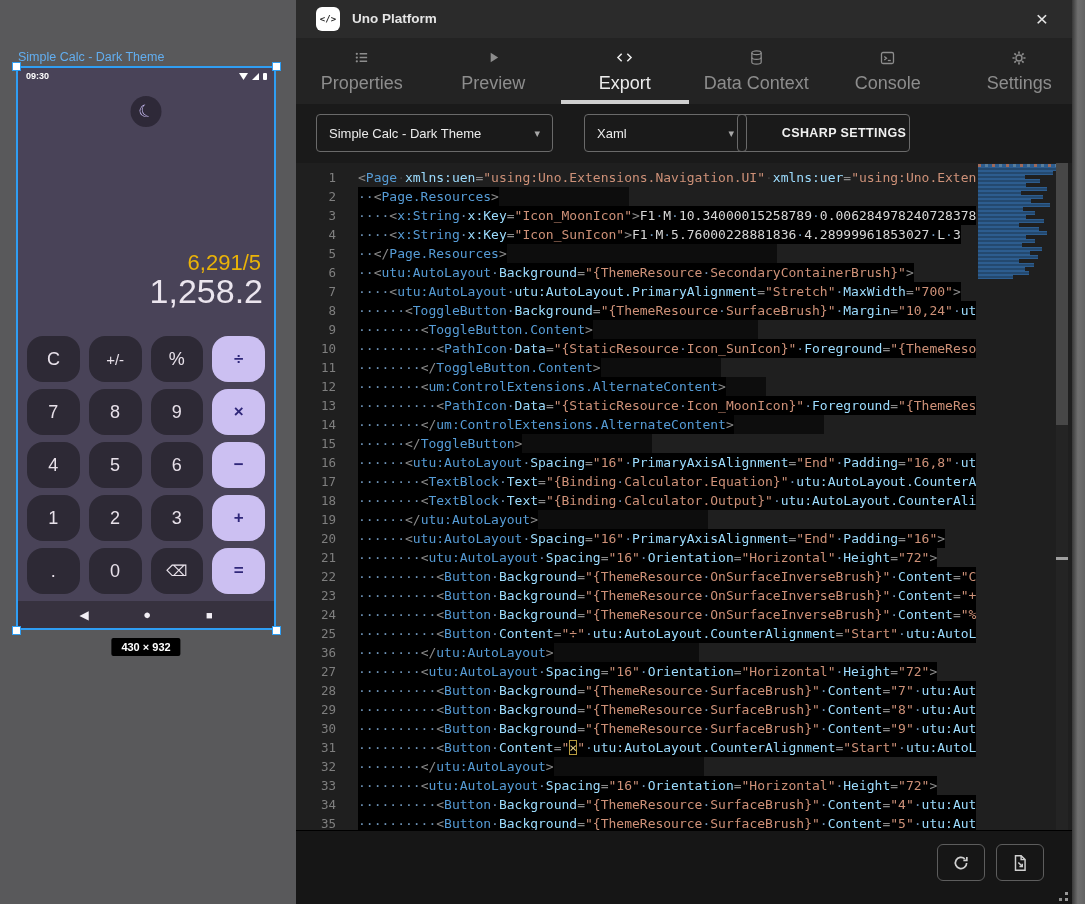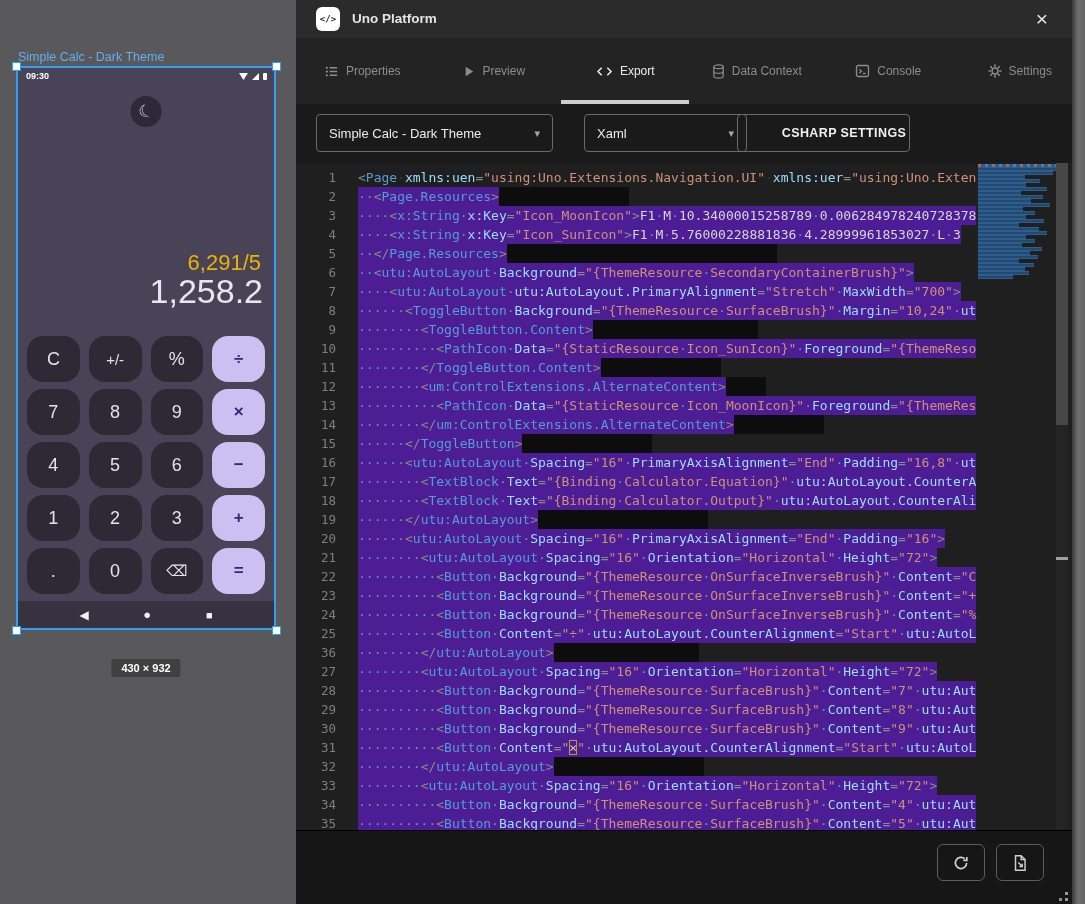--- a/index.html
+++ b/index.html
@@ -18,50 +18,50 @@
   .moon{color:#cabdf5;font-size:17px;transform:rotate(-18deg);line-height:1;}
   .calc-eq{position:absolute;right:13px;top:182px;font-size:22px;color:#eab308;}
   .calc-out{position:absolute;right:11px;top:204px;font-size:34px;color:#ebe5ee;margin-left:20px;}
   .keypad{position:absolute;left:9px;right:9px;top:268px;display:grid;grid-template-columns:repeat(4,1fr);
           grid-auto-rows:46px;gap:7px 9px;}
   .key{background:#2d2935;border-radius:16px;color:#e8e1ea;font-size:18px;display:flex;align-items:center;justify-content:center;cursor:pointer;}
   .key.op{background:#ccc0f2;color:#2f2779;font-weight:bold;font-size:17px;}
   .key.small{font-size:15px;}
   .navbar{position:absolute;left:0;right:0;bottom:0;height:27px;background:#37323f;display:flex;align-items:center;justify-content:space-around;padding:0 34px;}
   .navbar span{color:#f2eff5;}
-  .size-badge{position:absolute;left:146px;top:638px;transform:translateX(-50%);background:#404040;color:#fff;
-              font-size:11px;font-weight:bold;padding:3px 10px;border-radius:2px;white-space:nowrap;margin-top:21px;}
+  .size-badge{position:absolute;left:146px;top:638px;transform:translateX(-50%);background:#000000;color:#fff;
+              font-size:11px;font-weight:bold;padding:3px 10px;border-radius:2px;white-space:nowrap;}
   
   #win{position:absolute;left:296px;top:0;width:789px;height:904px;background:#1d1d1d;}
   .titlebar{position:absolute;left:0;top:0;right:0;height:38px;background:#2b2b2b;border-bottom:1px solid #161616;}
   .app-logo{position:absolute;left:20px;top:7px;width:24px;height:24px;background:#fff;border-radius:6px;
             display:flex;align-items:center;justify-content:center;font-family:"DejaVu Sans Mono",monospace;
             font-size:9px;font-weight:bold;color:#242424;}
   .win-title{position:absolute;left:56px;top:11px;font-size:13.5px;font-weight:bold;color:#e5e5e5;}
   .close-btn{position:absolute;right:30px;top:6px;width:26px;height:26px;color:#e6e6e6;font-size:21px;line-height:26px;text-align:center;cursor:pointer;}
   .tabbar{position:absolute;left:0;top:38px;right:0;height:66px;background:#232323;display:flex;border-bottom:1px solid #181818;}
-  .tab{flex:1;position:relative;display:flex;flex-direction:row;align-items:center;justify-content:center;gap:6px;
-       color:#8d8d8d;font-size:12px;cursor:pointer;}
+  .tab{flex:1;position:relative;display:flex;flex-direction:column;align-items:center;justify-content:center;gap:6px;
+       color:#8d8d8d;font-size:18px;cursor:pointer;}
   .tab .ticon{height:18px;display:flex;align-items:center;}
   .tab.active{color:#ececec;}
   .tab.active .tind{position:absolute;left:2px;right:2px;bottom:0;height:4px;background:#cfcfcf;}
   .toolbar{position:absolute;left:0;top:104px;right:0;height:59px;background:#1a1a1a;}
   .select{position:absolute;top:10px;height:38px;box-sizing:border-box;border:1px solid #6a6a6a;border-radius:4px;
           color:#ececec;font-size:13px;display:flex;align-items:center;padding:0 12px;cursor:pointer;background:#1a1a1a;}
   .select .caret{margin-left:auto;color:#a8a8a8;font-size:11px;padding-left:16px;}
   .obtn{position:absolute;top:10px;height:38px;box-sizing:border-box;border:1px solid #6a6a6a;border-radius:4px;
         color:#f0f0f0;font-size:12.5px;font-weight:bold;letter-spacing:.4px;display:flex;align-items:center;justify-content:center;cursor:pointer;padding-left:41px;}
   
   .editor{position:absolute;left:0;top:163px;right:0;height:667px;background:#1f1f1f;overflow:hidden;
           font-family:"DejaVu Sans Mono",monospace;font-size:13px;}
   .lines{position:absolute;left:0;top:5px;width:682px;overflow:hidden;}
   .line{height:19px;line-height:19px;white-space:pre;}
   .num{display:inline-block;width:40px;text-align:right;padding-right:8px;color:#7f7f7f;font-size:12.5px;vertical-align:top;}
   .content{display:inline-block;padding-left:14px;vertical-align:top;height:19px;}
-  .selspan{background:#4c1d95;display:inline-block;height:19px;vertical-align:top;}
+  .selspan{background:#000000;display:inline-block;height:19px;vertical-align:top;}
   .tail{display:inline-block;background:#0d0d0d;height:19px;vertical-align:top;}
   .tk-t{color:#569cd6}.tk-a{color:#9cdcfe}.tk-s{color:#ce9178}.tk-x{color:#d6d6d6}.tk-p{color:#8a8a8a}
   .tk-w{color:#6e94b8}.line:not(.sel) .tk-w{color:#3d3d3d}
   .tk-h{color:#e8d085;outline:1px solid #b89b3e;outline-offset:-1px;}
   .minimap{position:absolute;left:682px;top:1px;width:78px;height:113px;cursor:pointer;}
   .mrow{height:4px;background:linear-gradient(#2d5d8f 25%,#24496f 25%,#24496f 70%,#2d5d8f 70%);}
   .mtop{height:3px;background:repeating-linear-gradient(90deg,#a06a5a 0 3px,#2d5d8f 3px 7px,#5a7d9a 7px 10px,#2d5d8f 10px 14px);}
   .vscroll{position:absolute;left:760px;top:0;bottom:0;width:12px;background:#242424;}
   .vthumb{position:absolute;left:0;top:0;width:12px;height:262px;background:#474747;cursor:pointer;}
   .vmark{position:absolute;left:0;top:394px;width:12px;height:3px;background:#9f9f9f;}

